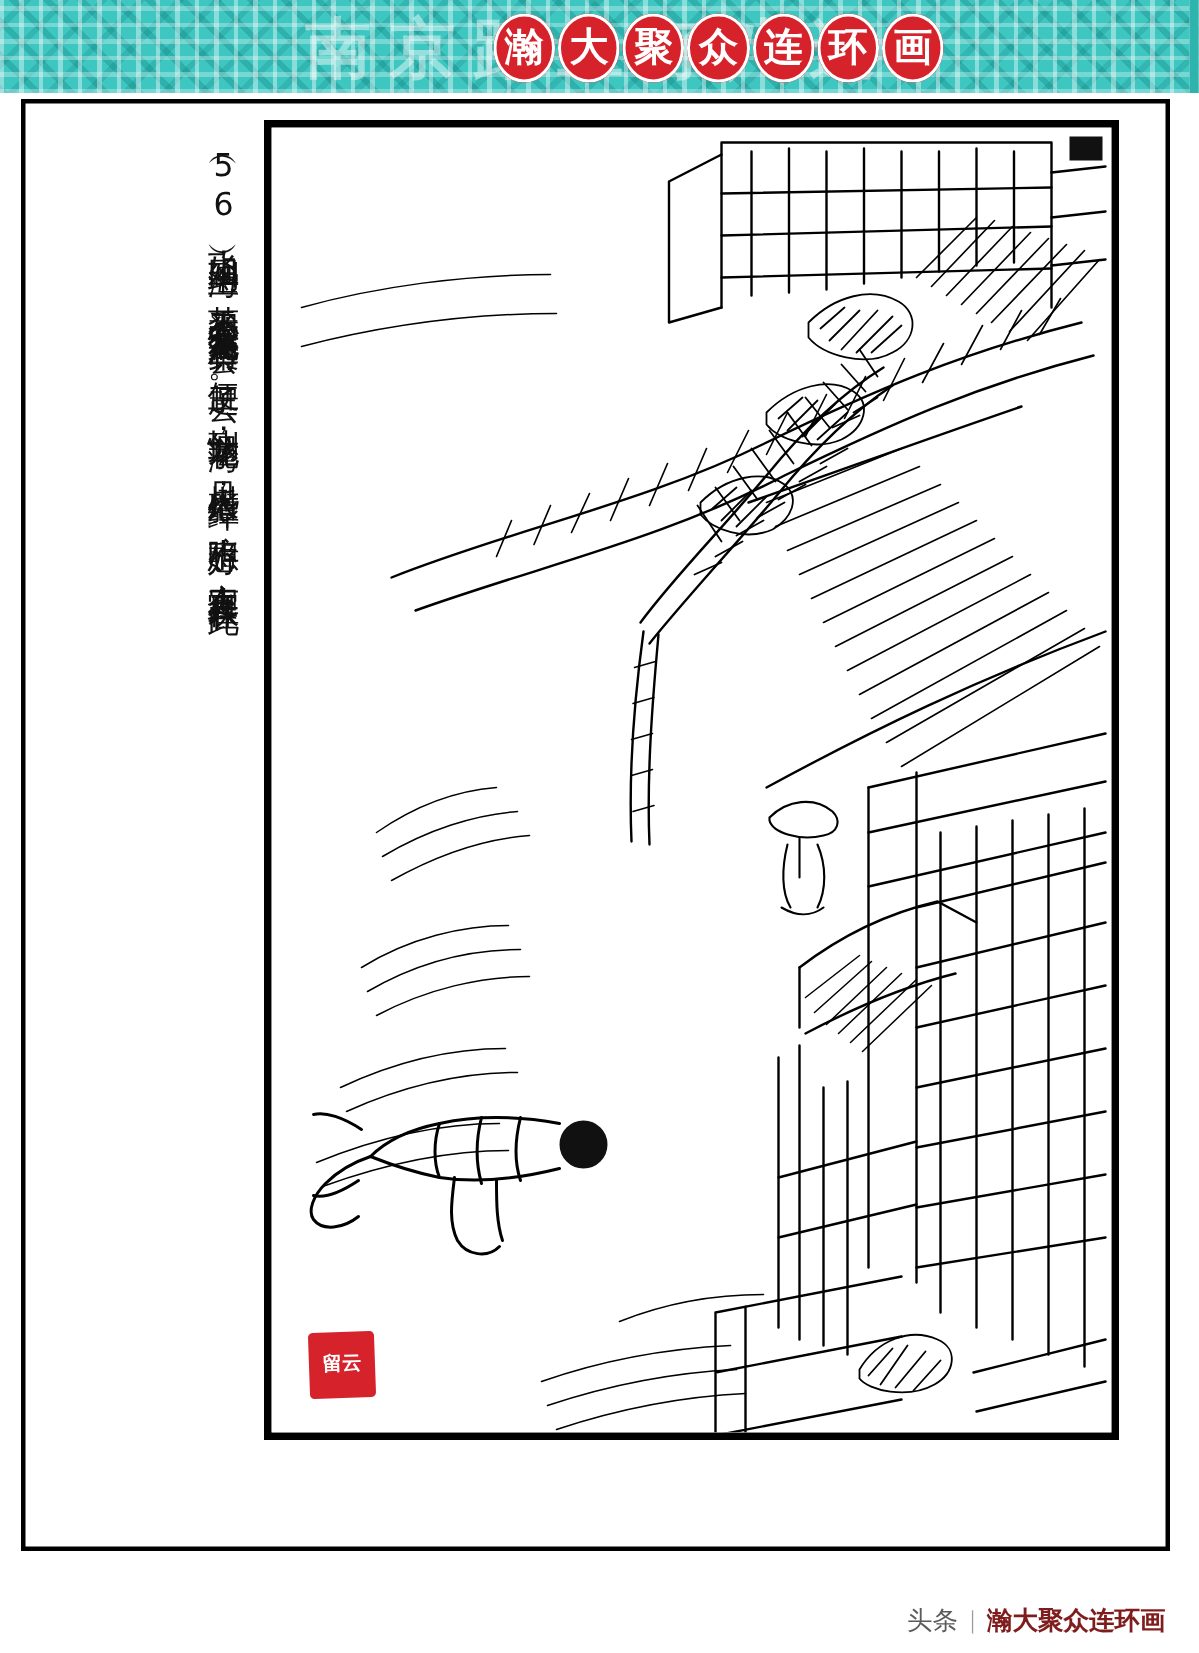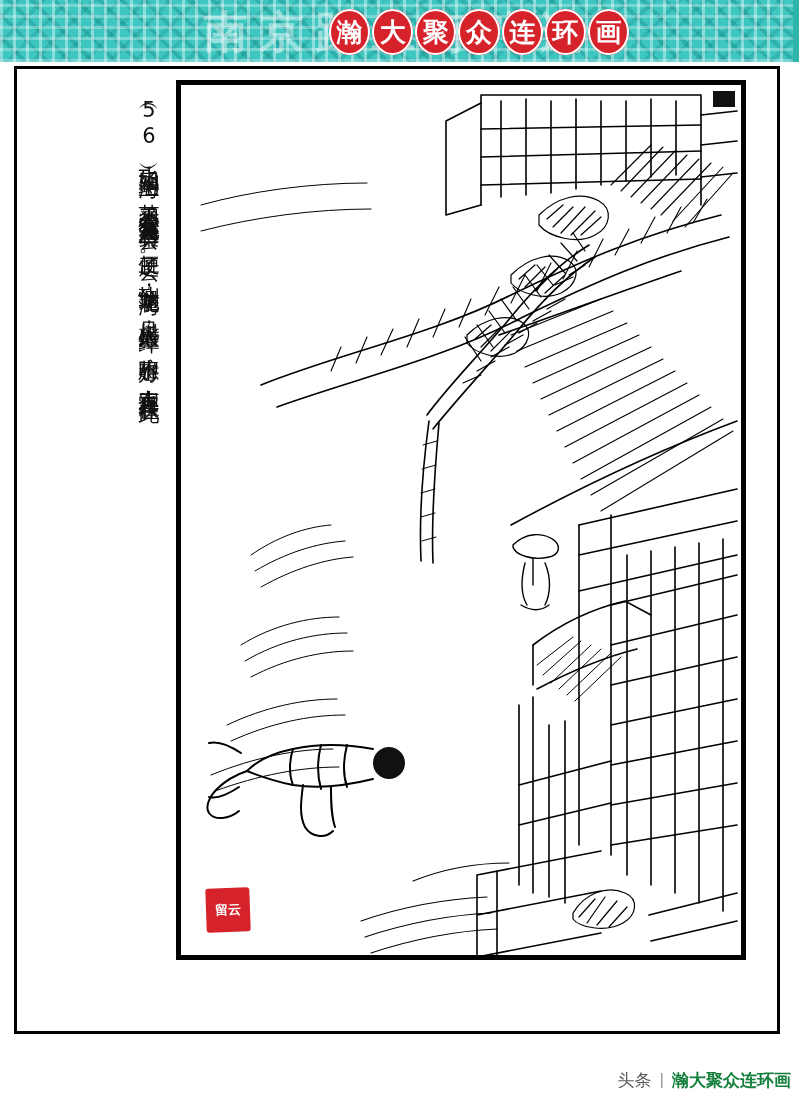--- a/index.html
+++ b/index.html
@@ -160,30 +160,30 @@
   
   .footer {
     position: absolute;
     left: 0;
     top: 1058px;
     width: 799px;
     height: 44px;
     display: flex;
     align-items: center;
     justify-content: flex-end;
-    padding-right: 8px;
+    padding-right: 22px;
     box-sizing: border-box;
     gap: 8px;
     color: #5b5b5b;
     font-size: 17px;
-    font-family: Liberation Sans, sans-serif;
+    font-family: Liberation Serif, serif;
     text-align: center;
   }
   .footer .brand {
-    color: #15803d;
+    color: #7f1d1d;
     font-weight: bold;
   }
   .footer .sep {
     color: #9a9a9a;
   }
 
   
   .right-sliver {
     position: absolute;
     right: 0; top: 0;

